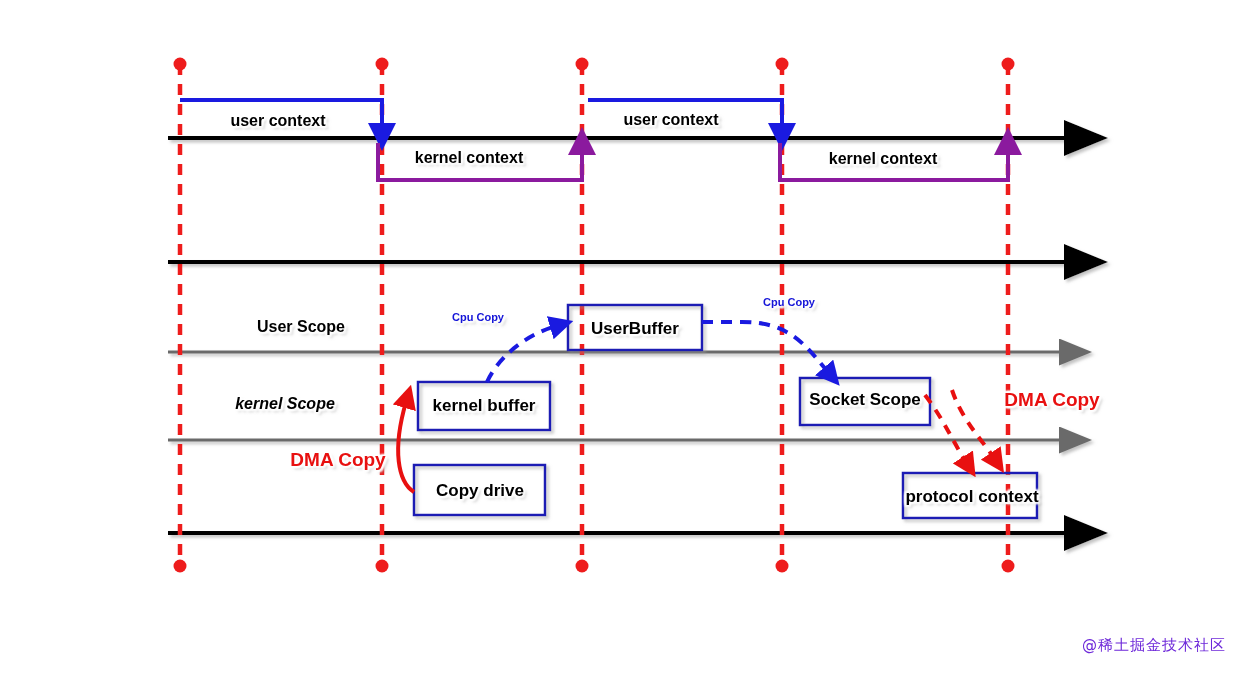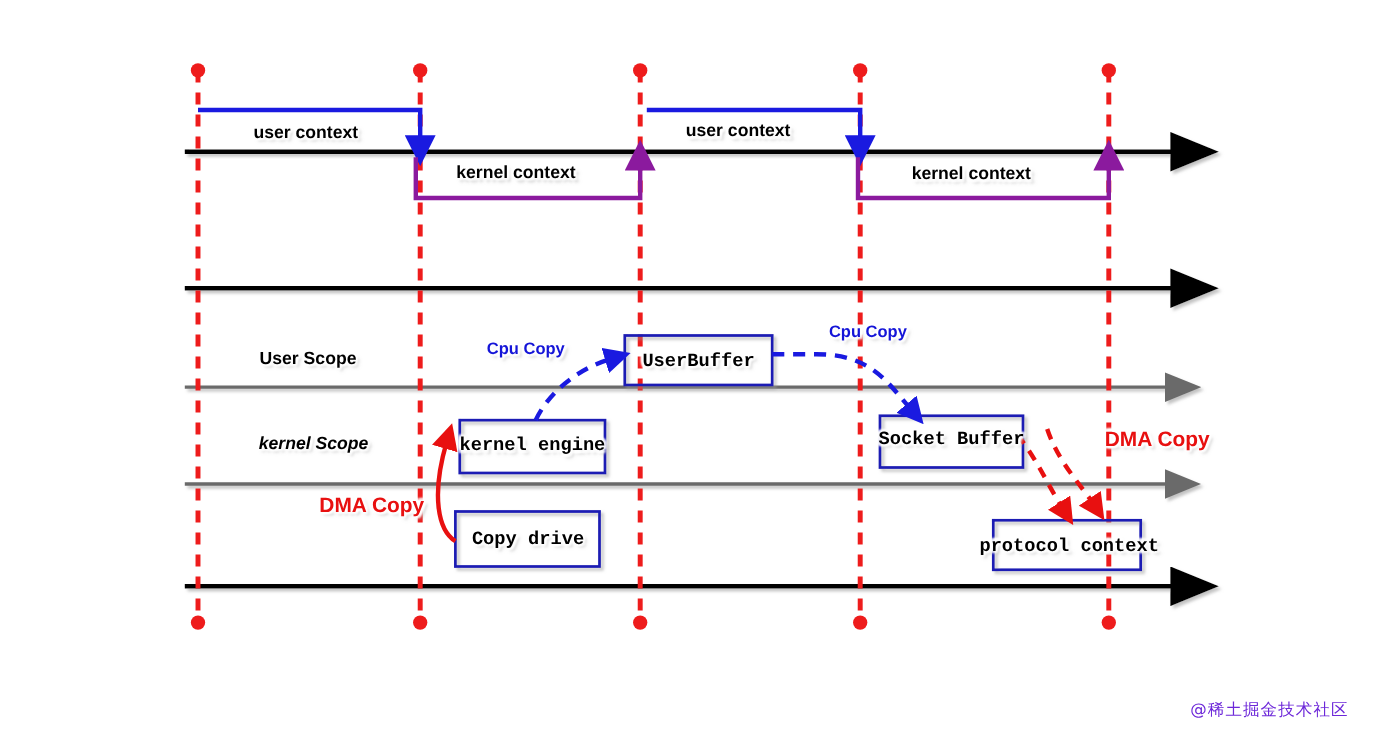--- a/index.html
+++ b/index.html
@@ -35,38 +35,37 @@
   .lbl-black {
     color: #000000;
     font-size: 16px;
     text-shadow:
       2px 0 2px #ffffff, -2px 0 2px #ffffff, 0 2px 2px #ffffff, 0 -2px 2px #ffffff,
       2px 2px 2px #ffffff, -2px -2px 2px #ffffff, 2px -2px 2px #ffffff, -2px 2px 2px #ffffff,
       3px 3px 3px rgba(150,150,150,0.55);
   }
   .lbl-blue {
     color: #1414d8;
-    font-size: 15px;
+    font-size: 11px;
     text-shadow:
       2px 0 2px #ffffff, -2px 0 2px #ffffff, 0 2px 2px #ffffff, 0 -2px 2px #ffffff,
       2px 2px 2px #ffffff, -2px -2px 2px #ffffff, 2px -2px 2px #ffffff, -2px 2px 2px #ffffff,
       3px 3px 3px rgba(150,150,150,0.55);
   }
   .lbl-red {
     color: #e81010;
     font-size: 19px;
     text-shadow:
       2px 0 2px #ffffff, -2px 0 2px #ffffff, 0 2px 2px #ffffff, 0 -2px 2px #ffffff,
       2px 2px 2px #ffffff, -2px -2px 2px #ffffff, 2px -2px 2px #ffffff, -2px 2px 2px #ffffff,
       3px 3px 3px rgba(150,150,150,0.55);
   }
   .lbl-box {
     color: #000000;
     font-size: 17px;
-    font-family: Liberation Mono, monospace;
   }
   .watermark {
     position: absolute;
     right: 22px;
     bottom: 18px;
     color: #6d28d9;
     font-size: 15px;
     font-family: "DejaVu Sans", sans-serif;
     letter-spacing: 1px;
     white-space: nowrap;
@@ -177,27 +176,27 @@
     <g>
       <path d="M952,390 C962,420 982,440 994,458" fill="none" stroke="#e81010" stroke-width="4" stroke-dasharray="10 8" marker-end="url(#arrow-dma)"></path>
     </g>
   </svg>
 
   <div class="lbl lbl-black" style="left:278px; top:121px;">user context</div>
   <div class="lbl lbl-black" style="left:469px; top:158px;">kernel context</div>
   <div class="lbl lbl-black" style="left:671px; top:120px;">user context</div>
   <div class="lbl lbl-black" style="left:883px; top:159px;">kernel context</div>
 
-  <div class="lbl lbl-black" style="left:280px; top:327px;">User Scope</div>
+  <div class="lbl lbl-black" style="left:301px; top:327px;">User Scope</div>
   <div class="lbl lbl-black" style="left:285px; top:404px;font-style:italic;">kernel Scope</div>
 
   <div class="lbl lbl-black lbl-box" style="left:635px; top:329px;">UserBuffer</div>
-  <div class="lbl lbl-black lbl-box" style="left:484px; top:406px;">kernel engine</div>
+  <div class="lbl lbl-black lbl-box" style="left:484px; top:406px;">kernel buffer</div>
   <div class="lbl lbl-black lbl-box" style="left:480px; top:491px;">Copy drive</div>
-  <div class="lbl lbl-black lbl-box" style="left:865px; top:400px;">Socket Buffer</div>
+  <div class="lbl lbl-black lbl-box" style="left:865px; top:400px;">Socket Scope</div>
   <div class="lbl lbl-black lbl-box" style="left:972px; top:497px;">protocol context</div>
 
   <div class="lbl lbl-blue" style="left:478px; top:317px;">Cpu Copy</div>
   <div class="lbl lbl-blue" style="left:789px; top:302px;">Cpu Copy</div>
   <div class="lbl lbl-red" style="left:338px; top:460px;">DMA Copy</div>
   <div class="lbl lbl-red" style="left:1052px; top:400px;">DMA Copy</div>
 
   <div class="watermark">@稀土掘金技术社区</div>
 </div>
 

